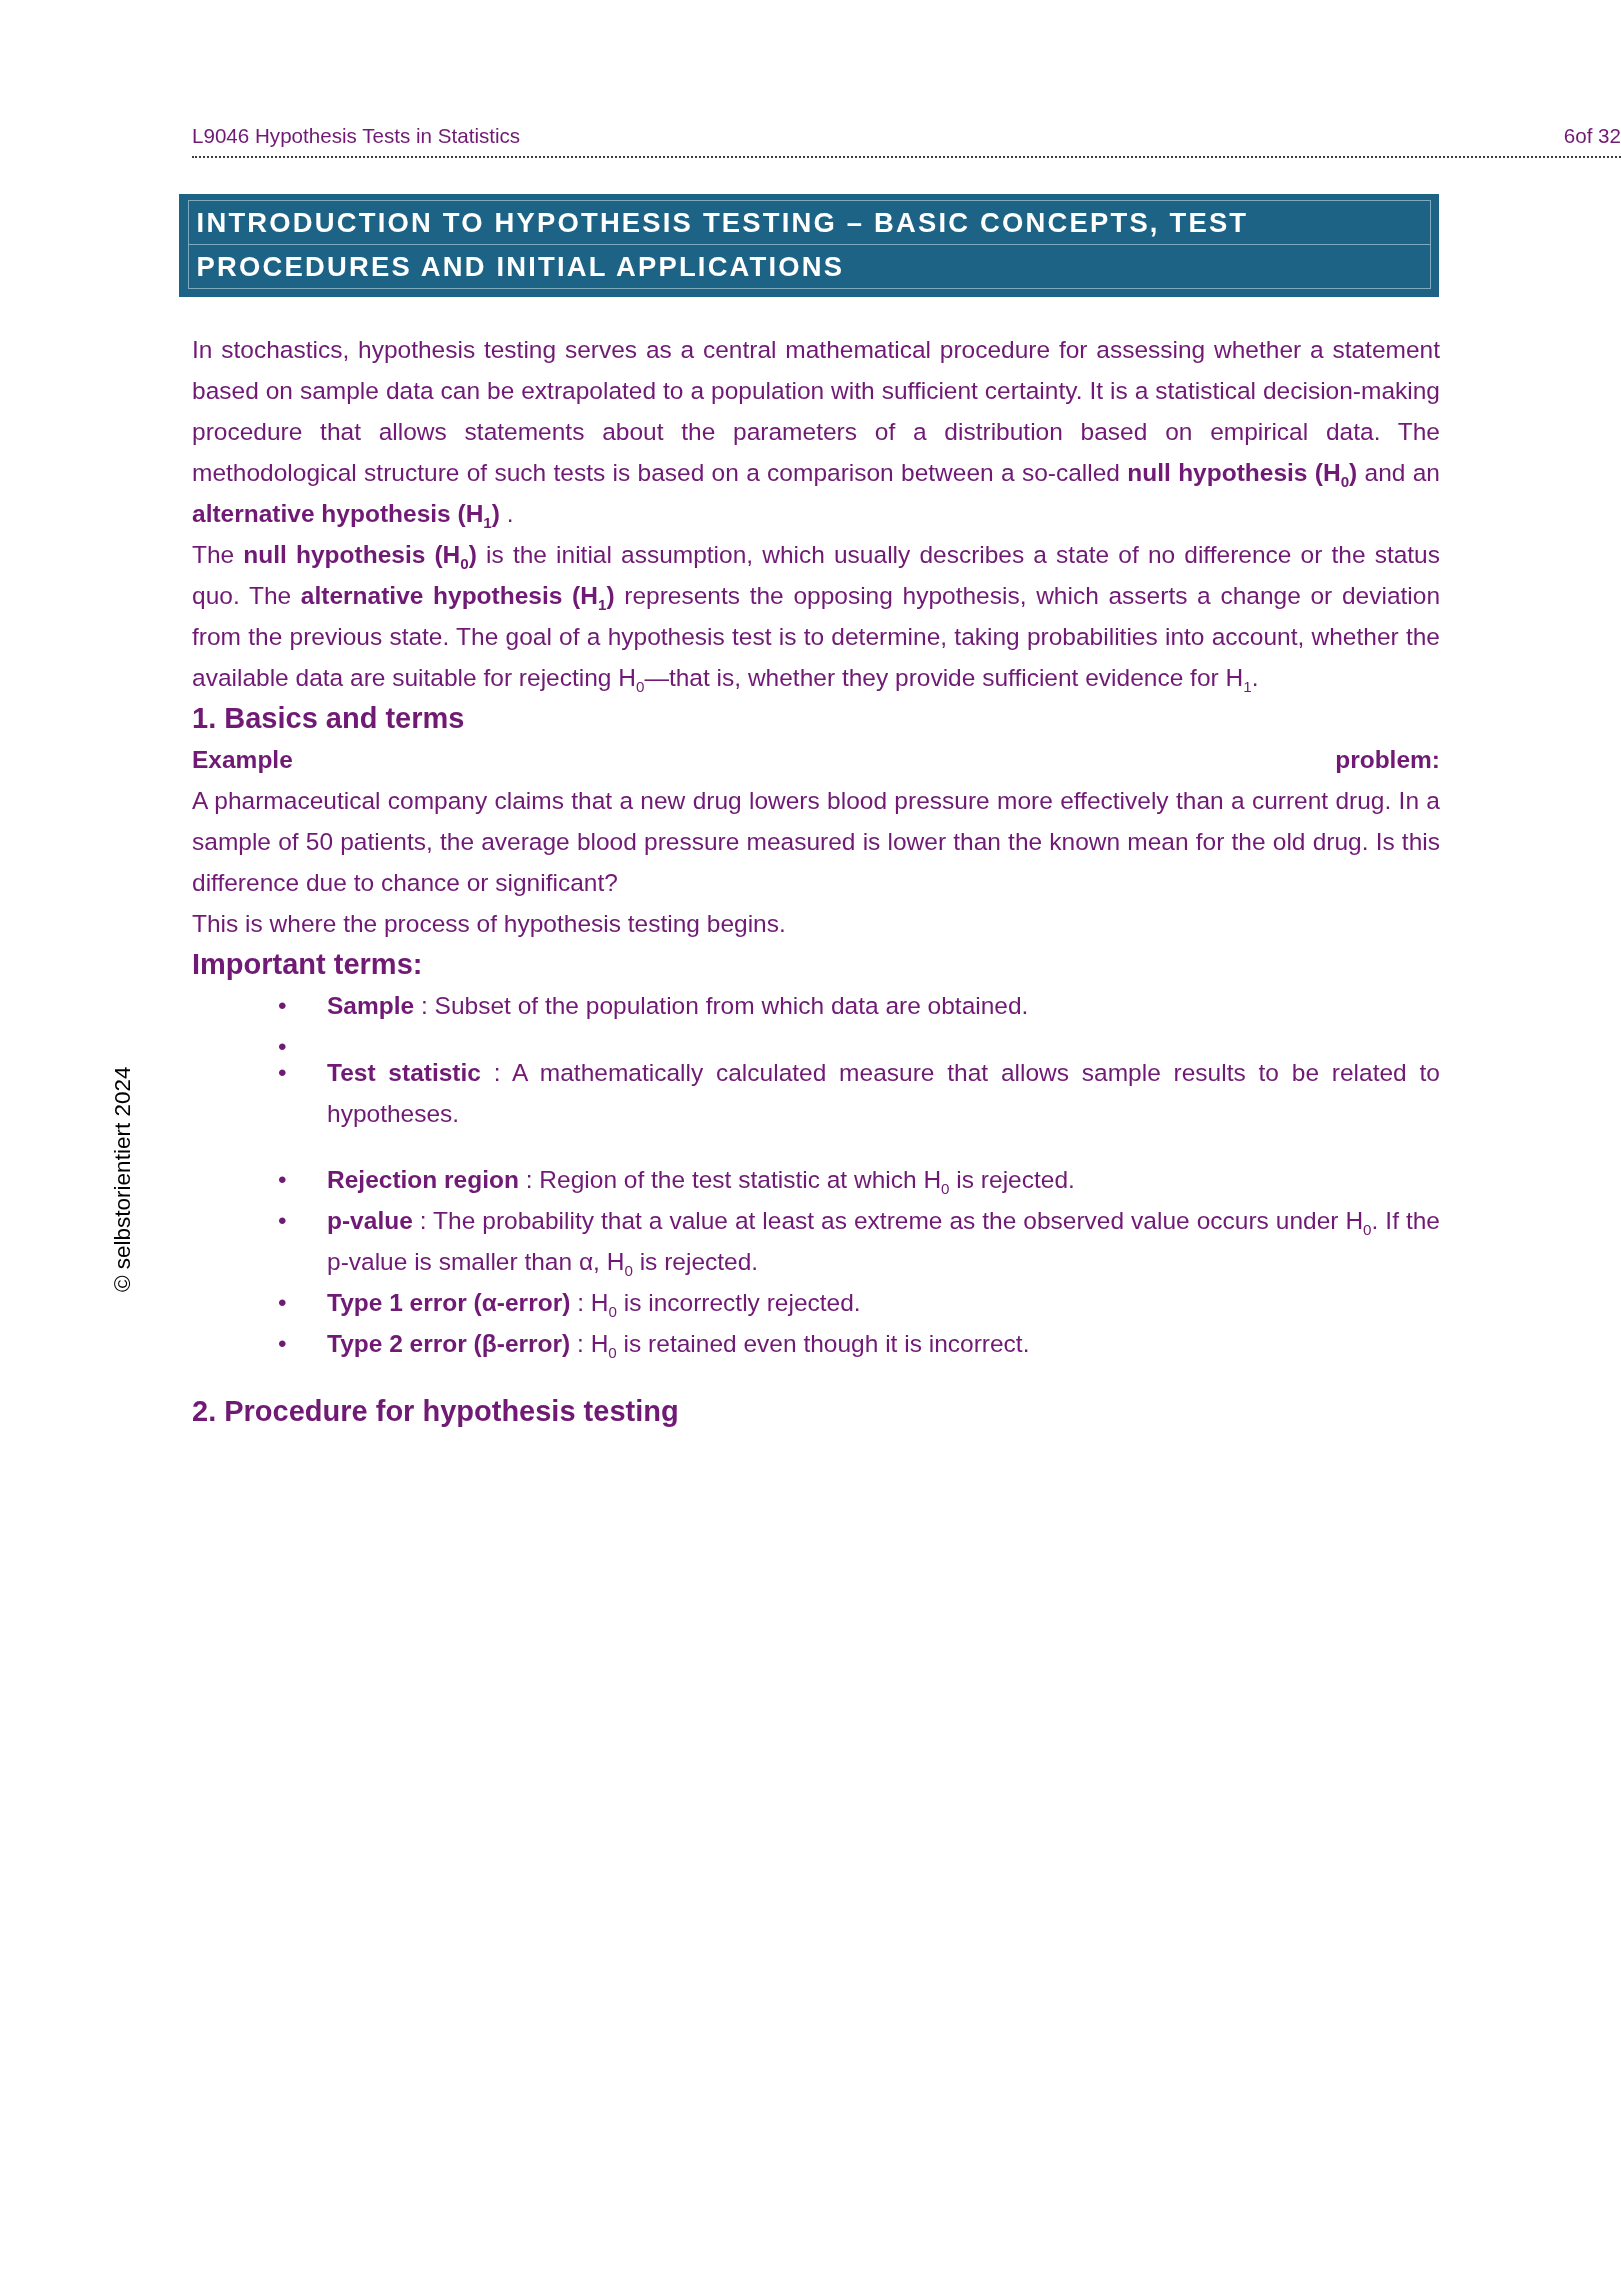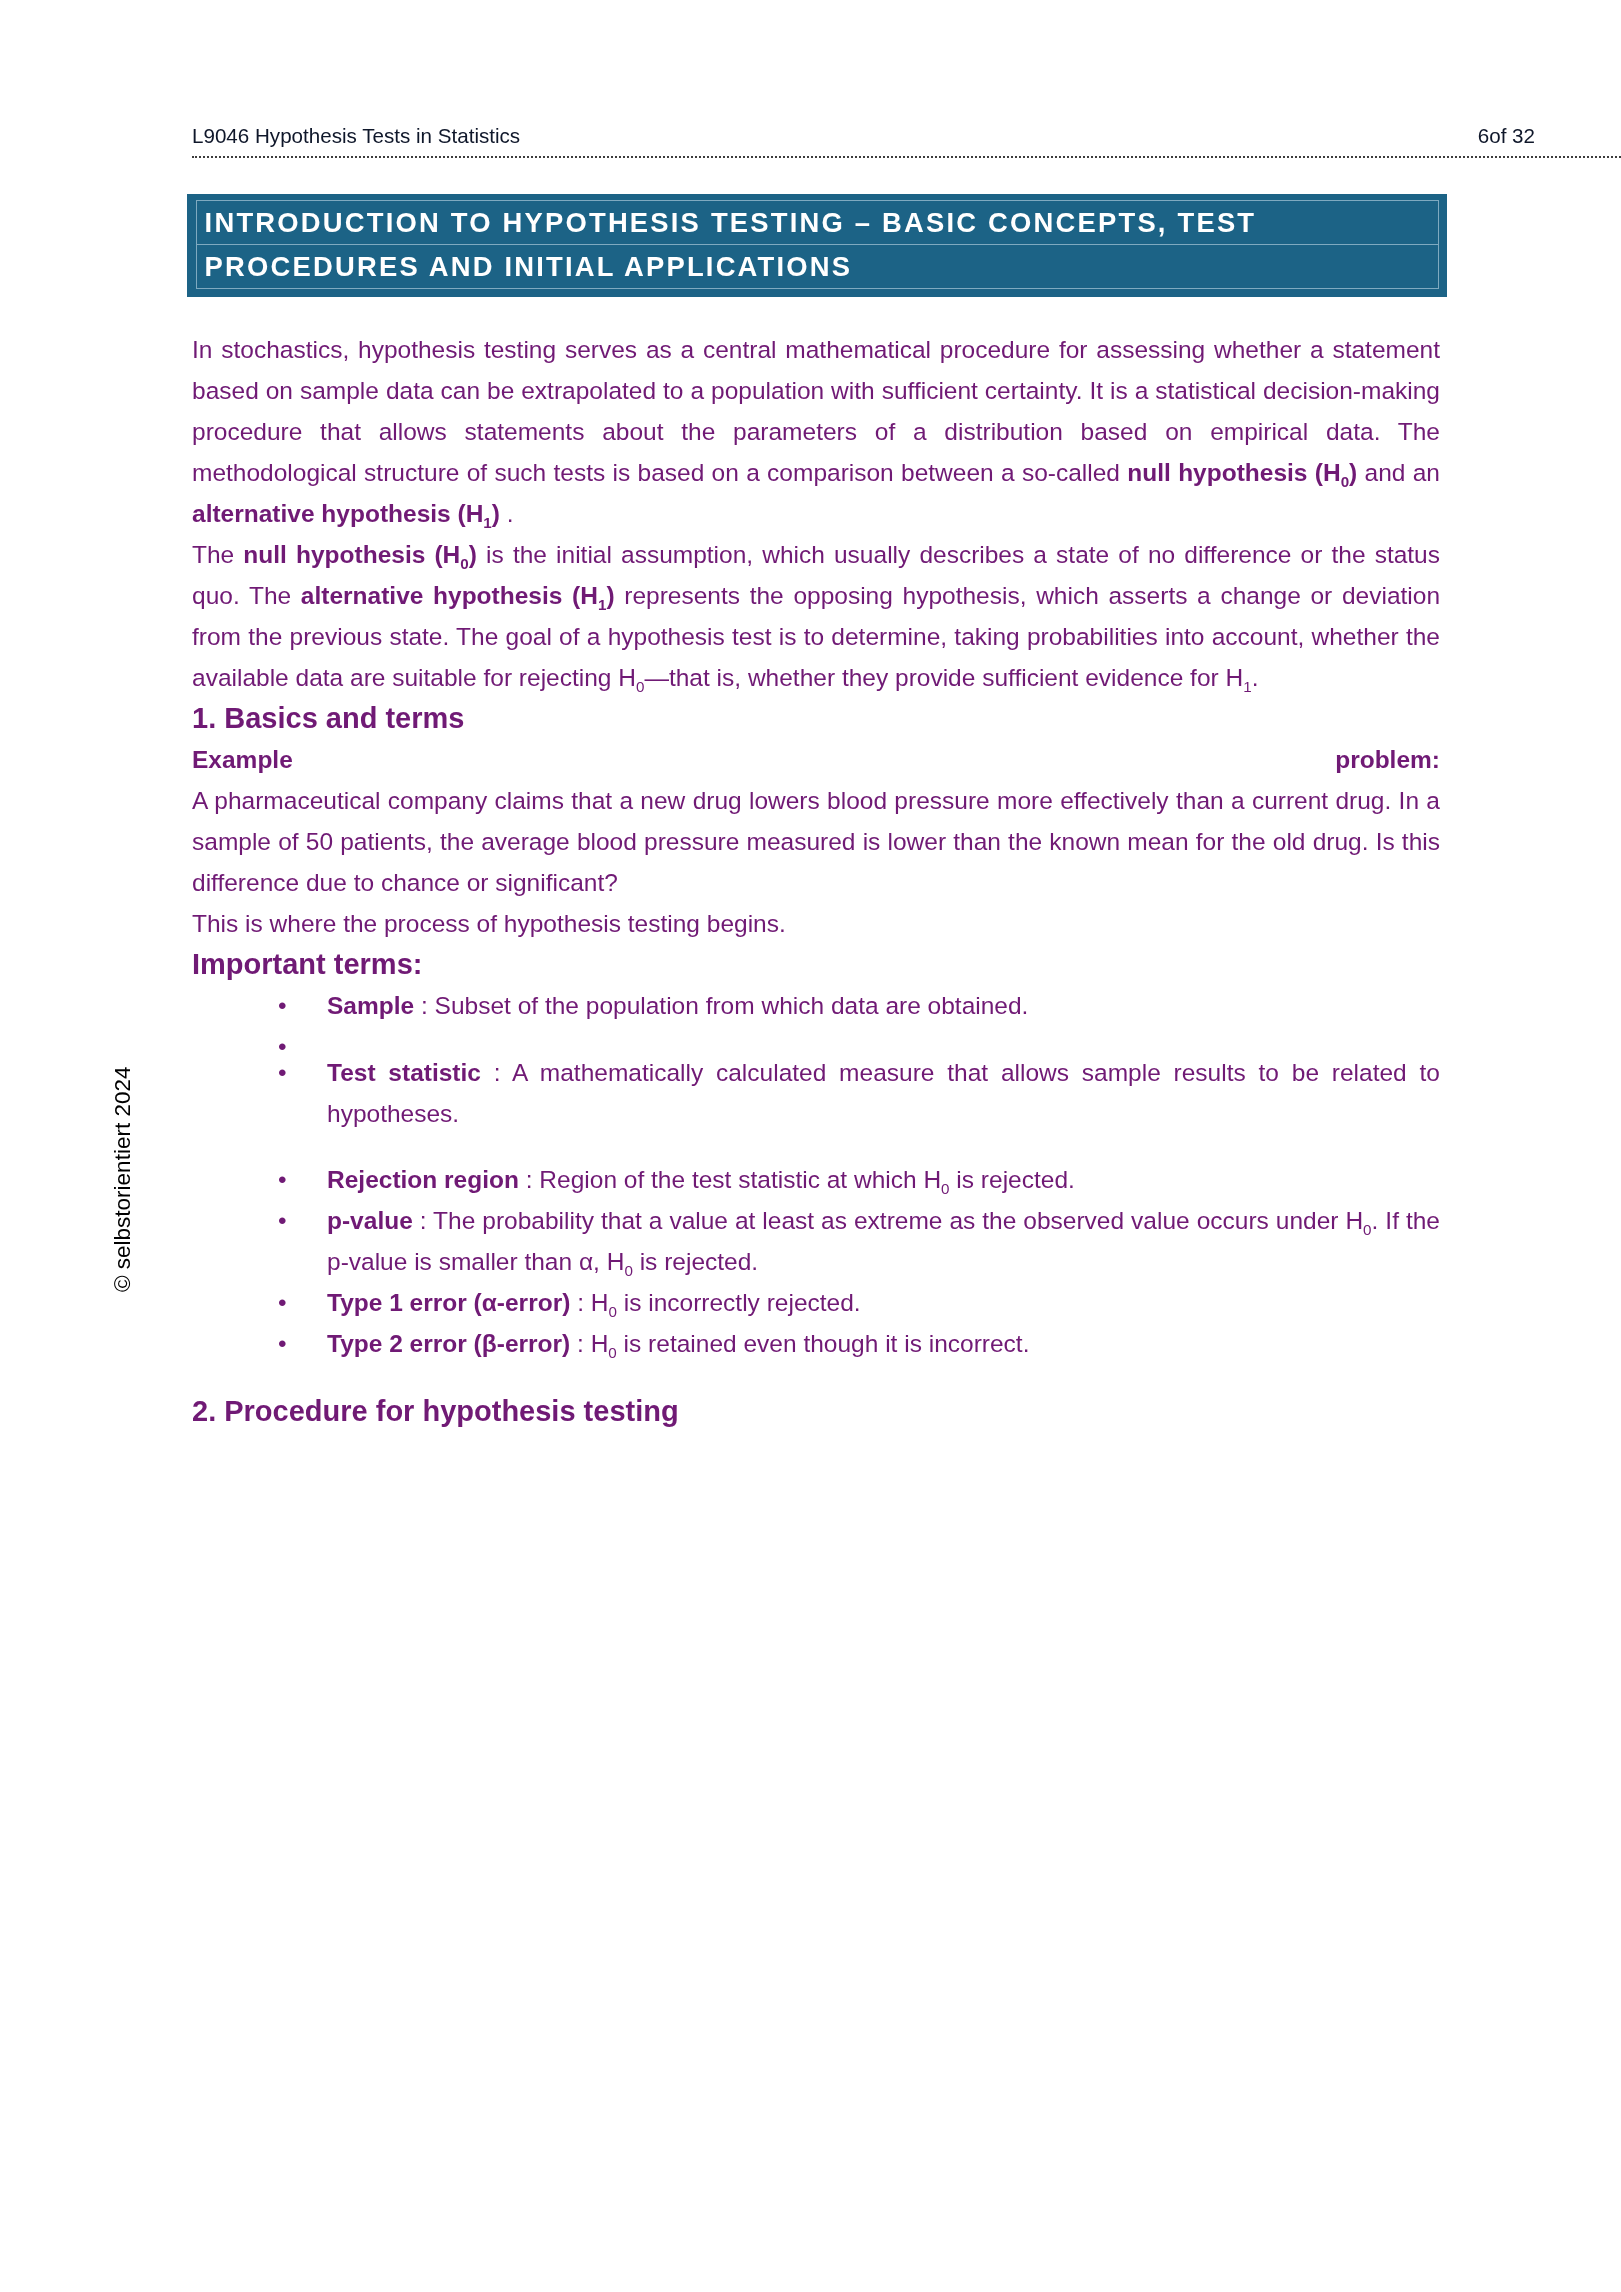--- a/index.html
+++ b/index.html
@@ -5,24 +5,24 @@
   html,body{margin:0;padding:0;}
   body{
     width:1621px;height:2293px;position:relative;background:#ffffff;
     font-family:"Liberation Sans","DejaVu Sans",sans-serif;color:#111;
     -webkit-font-smoothing:antialiased;
   }
   .page{position:absolute;inset:0;overflow:hidden;}
 
   
   .header{position:absolute;left:192px;right:0;top:123px;padding-bottom:7.8px;border-bottom:2px dotted #3c3c3c;}
-  .header-row{display:flex;justify-content:space-between;align-items:baseline;padding-right:86px;font-size:20.6px;line-height:25.5px;color:#0f172a;}
+  .header-row{display:flex;justify-content:space-between;align-items:baseline;font-size:20.6px;line-height:25.5px;color:#701a75;}
 
   
-  .banner{position:absolute;left:179px;top:194px;width:1260px;box-sizing:border-box;padding:5.9px 7.8px 7.8px 8.8px;margin-left:8px;}
+  .banner{position:absolute;left:179px;top:194px;width:1260px;box-sizing:border-box;padding:5.9px 7.8px 7.8px 8.8px;}
   .banner-inner{border:1px solid rgba(210,230,240,0.55);}
   .banner-row{height:43px;line-height:43px;padding-left:7.8px;font-size:27.4px;font-weight:700;letter-spacing:2.2px;white-space:nowrap;overflow:hidden;}
   .banner-row + .banner-row{border-top:1px solid rgba(210,230,240,0.55);}
 
   
   .side-note{position:absolute;left:110px;top:1292px;transform:rotate(-90deg);transform-origin:0 0;font-size:22.5px;line-height:26.5px;white-space:nowrap;color:#000;}
 
   
   .content{position:absolute;left:192px;top:329px;width:1248px;font-size:24.5px;line-height:41px;text-align:justify;color:#701a75;}
   .content p,.content h3,.content div{margin:0;}

